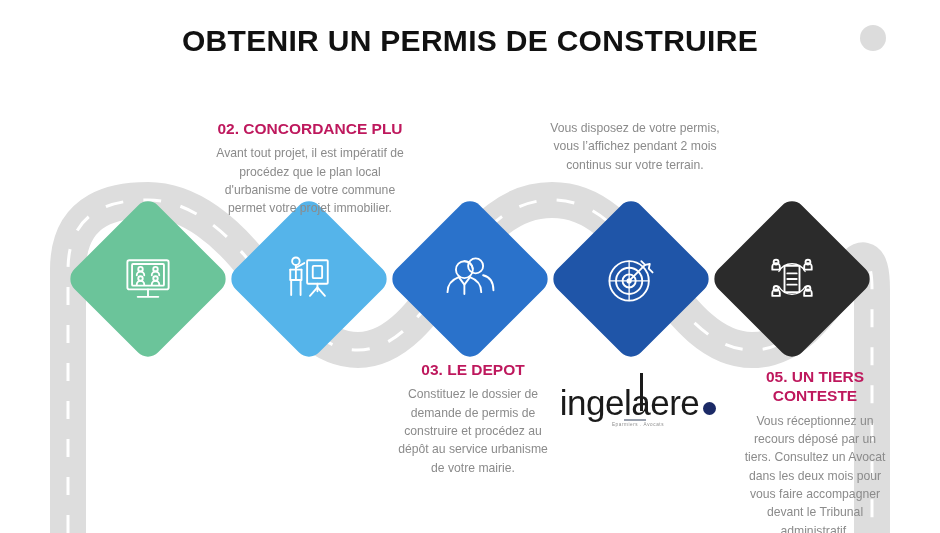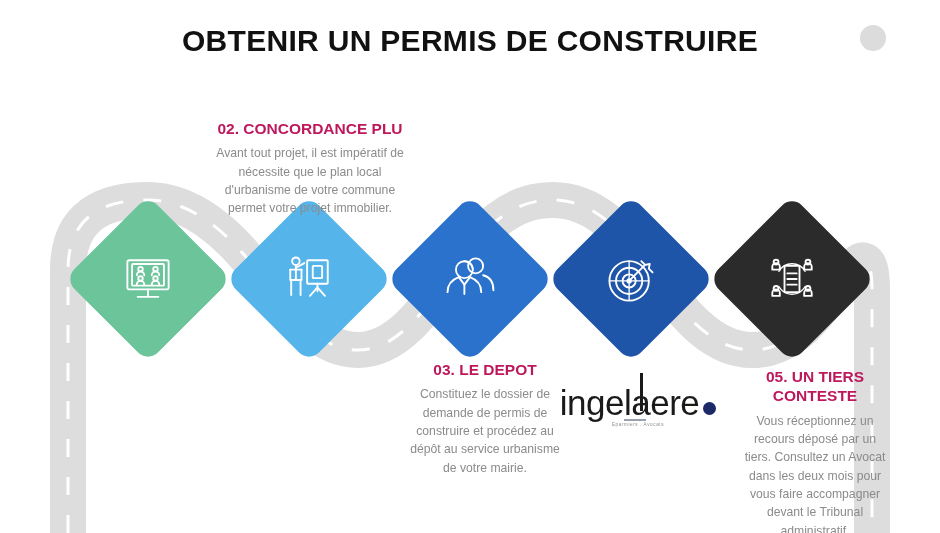--- a/index.html
+++ b/index.html
@@ -269,29 +269,30 @@
         <path d="M11 50 v-3 a4 4 0 0 1 8 0 v3 z"></path>
         <circle cx="49" cy="42" r="2.6"></circle>
         <path d="M45 50 v-3 a4 4 0 0 1 8 0 v3 z"></path>
       </svg>
     </span>
   </div>
 
 
   <div class="step-text" style="left:205px; top:119px; width:210px;">
     <div class="step-title">02. CONCORDANCE PLU</div>
-    <div class="step-body">Avant tout projet, il est impératif de nécessite que le plan local d'urbanisme de votre commune permet votre projet immobilier.</div>
-  </div>
-
-  <div class="step-text" style="left:406px; top:360px; width:158px;">
+    <div class="step-body">Avant tout projet, il est impératif de procédez que le plan local d'urbanisme de votre commune permet votre projet immobilier.</div>
+  </div>
+
+  <div class="step-text" style="left:394px; top:360px; width:158px;">
     <div class="step-title">03. LE DEPOT</div>
     <div class="step-body">Constituez le dossier de demande de permis de construire et procédez au dépôt au service urbanisme de votre mairie.</div>
   </div>
 
   <div class="step-text" style="left:545px; top:119px; width:180px;">
+    <div class="step-body">Vous disposez de votre permis, vous l’affichez pendant 2 mois continus sur votre terrain.</div>
   </div>
 
   <div class="step-text" style="left:744px; top:342px; width:142px;margin-top:25px;">
     <div class="step-title">05. UN TIERS CONTESTE</div>
     <div class="step-body">Vous réceptionnez un recours déposé par un tiers. Consultez un Avocat dans les deux mois pour vous faire accompagner devant le Tribunal administratif.</div>
   </div>
 
   <div class="logo">
     <span class="logo-word">
       <span>ingelaere</span>

